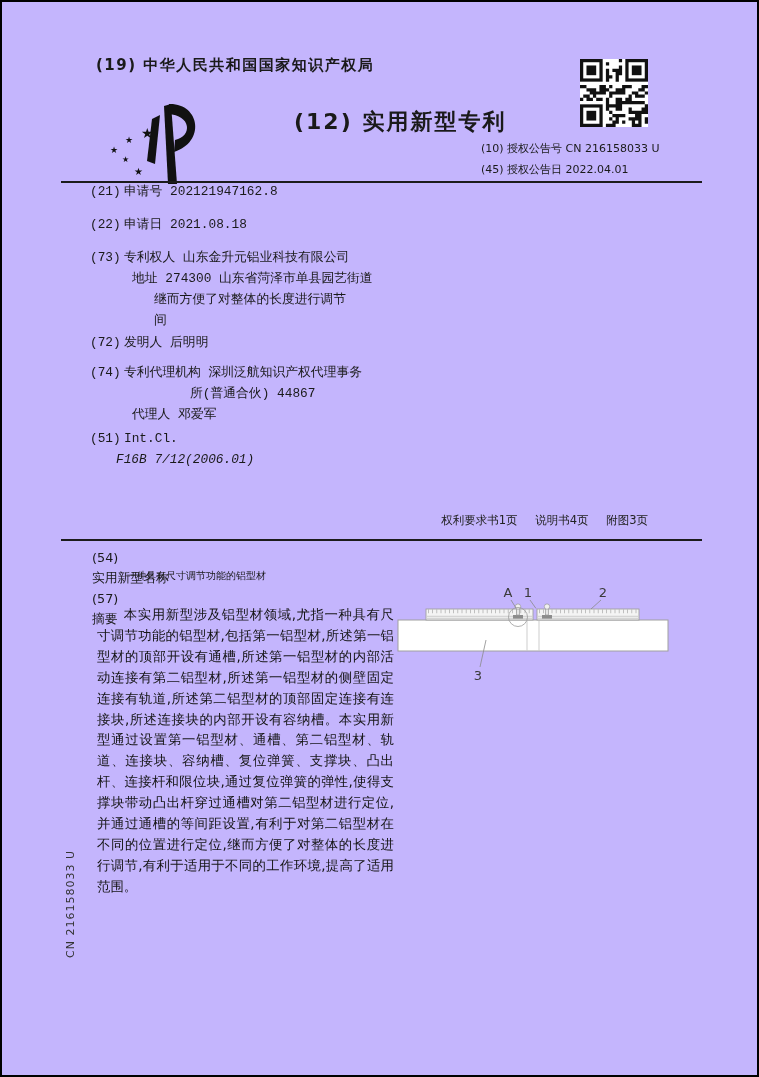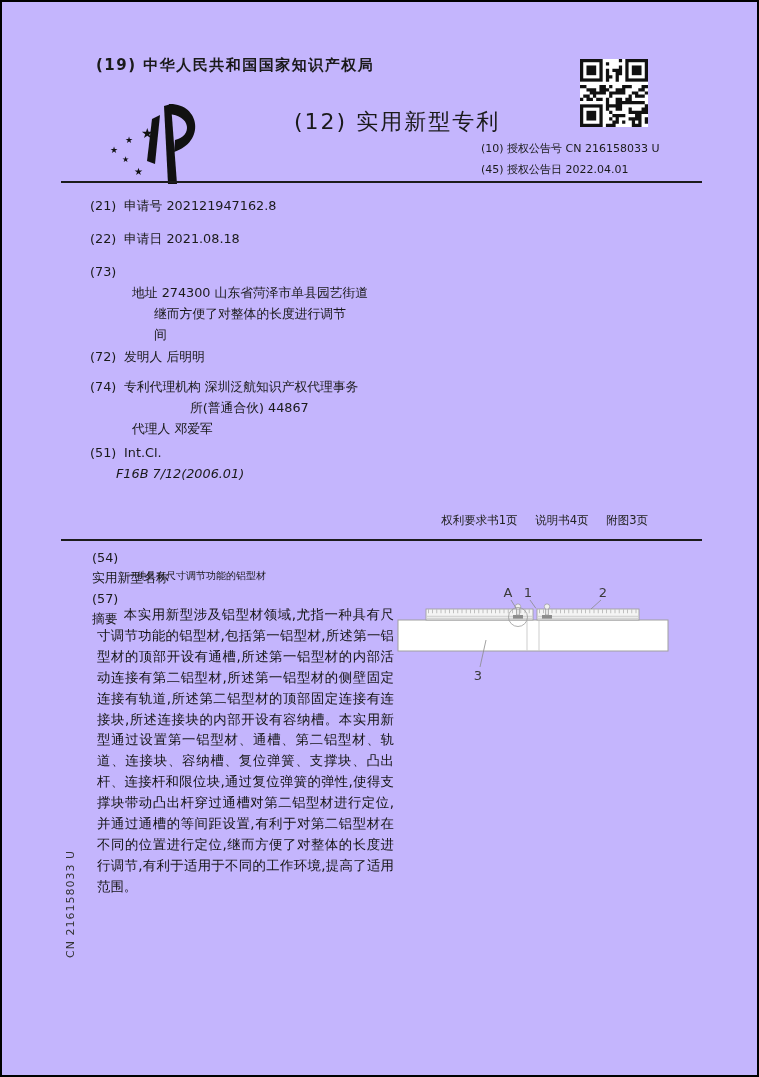--- a/index.html
+++ b/index.html
@@ -8,29 +8,29 @@
     width:759px;height:1077px;
     background:#c4b5fd;
     border:2px solid #000;
     box-sizing:border-box;
     font-family:"DejaVu Sans","Liberation Sans",sans-serif;
     color:#1a1a1a;
     overflow:hidden;
   }
   .abs{position:absolute;}
   .office-line{left:94px;top:54px;font-size:15px;font-weight:600;letter-spacing:1.5px;}
-  .doc-title{left:292px;top:105px;font-size:22px;font-weight:400;letter-spacing:2px;}
+  .doc-title{left:292px;top:105px;font-size:22px;font-weight:700;letter-spacing:2px;}
   .pub-line{left:479px;font-size:11px;white-space:nowrap;}
   .pub-no{top:139px;}
   .pub-date{top:160px;}
   .rule{left:59px;width:641px;height:2px;background:#1c1c1c;}
   .rule1{top:179px;}
   .rule2{top:537px;}
 
-  .biblio{left:88px;top:190px;width:312px;}
+  .biblio{left:88px;top:176px;width:312px;font-family:Liberation Mono, monospace;}
   .b-row{display:flex;line-height:21px;font-size:12.8px;}
   .b-num{flex:none;width:34px;}
   .i1 .b-num{width:42px;}
   .i1b .b-num{width:26px;}
   .i2 .b-num{width:64px;}
   .i3 .b-num{width:100px;}
   .mt3{margin-top:3px;} .mt5{margin-top:12px;} .mt1{margin-top:1px;} .mt7{margin-top:9px;}
   .italic .b-text{font-style:italic;}
 
   .pages-line{top:511px;right:109px;font-size:11.5px;color:#222;}
@@ -112,20 +112,21 @@
     <div class="b-row mt3">
         <span class="b-num">(21)</span>
         <span class="b-text">申请号 202121947162.8</span>
       </div>
     <div class="b-row mt5">
         <span class="b-num">(22)</span>
         <span class="b-text">申请日 2021.08.18</span>
       </div>
     <div class="b-row mt5">
         <span class="b-num">(73)</span>
+        <span class="b-text">专利权人 山东金升元铝业科技有限公司</span>
       </div>
     <div class="b-row i1">
         <span class="b-num"></span>
         <span class="b-text">地址 274300 山东省菏泽市单县园艺街道</span>
       </div>
     <div class="b-row i2">
         <span class="b-num"></span>
         <span class="b-text">继而方便了对整体的长度进行调节</span>
       </div>
     <div class="b-row i2">

